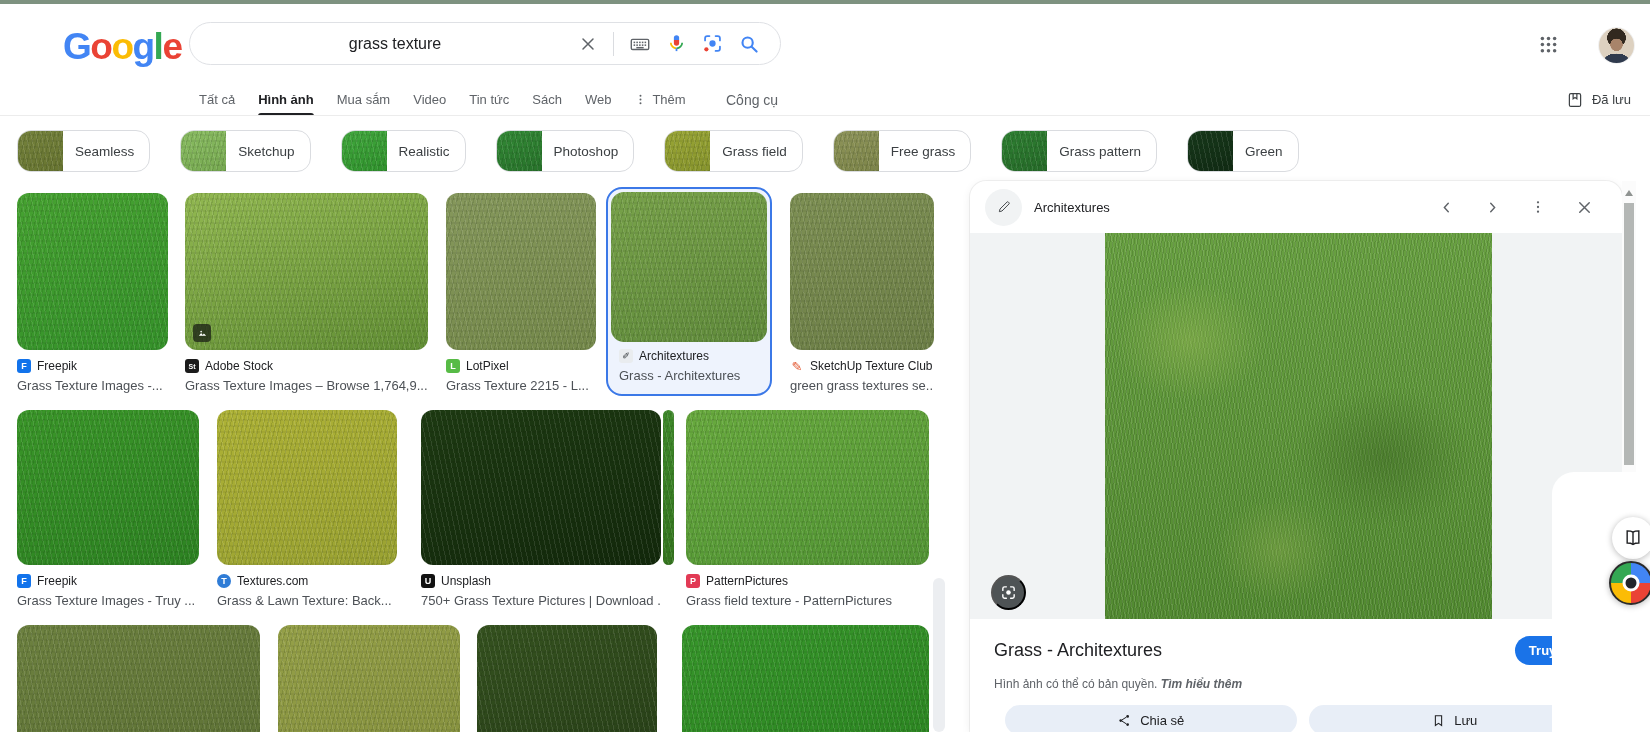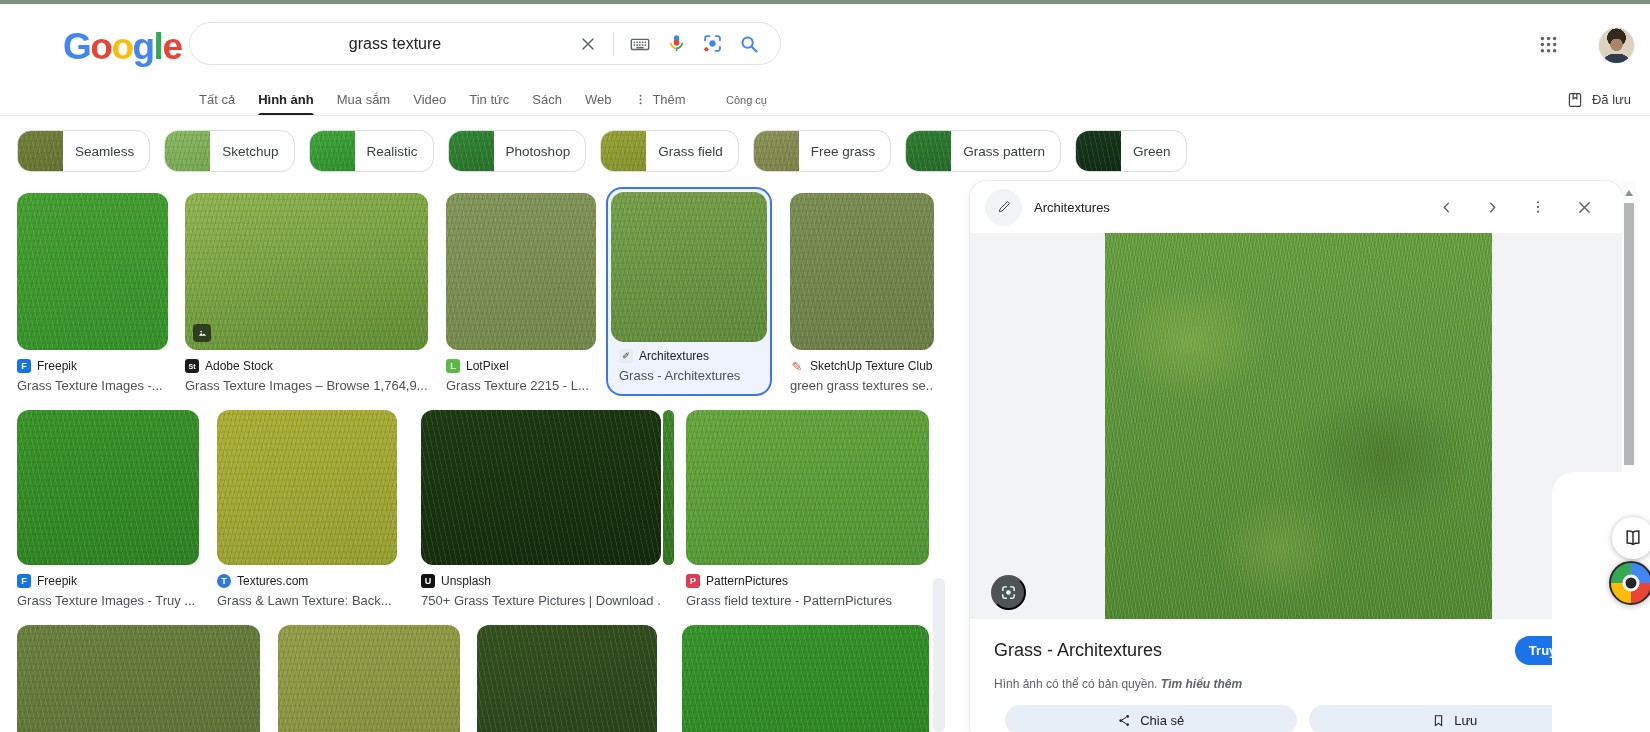--- a/index.html
+++ b/index.html
@@ -30,27 +30,27 @@
     box-shadow:0 0 0 1px rgba(0,0,0,.06);}
 
   
   .tabs{position:absolute;left:199px;top:83px;height:33px;display:flex;gap:23px;align-items:stretch;
     font-size:13px;color:#5f6368;}
   .tab{position:relative;display:flex;align-items:center;gap:5px;cursor:pointer;white-space:nowrap;}
   .tab.active{color:#202124;font-weight:700;}
   .tab.active::after{content:"";position:absolute;left:0;right:0;bottom:0;height:3px;background:#202124;
     border-radius:3px 3px 0 0;}
   .tools{position:absolute;left:726px;top:83px;height:33px;display:flex;align-items:center;
-    font-size:11px;color:#5f6368;cursor:pointer;}
+    font-size:14px;color:#5f6368;cursor:pointer;}
   .saved{position:absolute;right:19px;top:83px;height:33px;display:flex;align-items:center;gap:8px;
     font-size:13px;color:#3c4043;cursor:pointer;}
   .tabs-divider{position:absolute;left:0;top:115px;width:1650px;height:1px;background:#ececec;}
 
   
-  .chips{position:absolute;left:17px;top:130px;display:flex;gap:14px;}
+  .chips{position:absolute;left:17px;top:130px;display:flex;gap:30px;}
   .chip{height:42px;border:1px solid #dadce0;border-radius:14px;background:#fff;display:flex;
     align-items:center;overflow:hidden;cursor:pointer;flex:none;}
   .chip-thumb{width:45px;height:42px;flex:none;}
   .chip-label{padding:0 15px 0 12px;font-size:13.5px;color:#3c4043;white-space:nowrap;}
 
   
   .grass{
     background-image:
       repeating-linear-gradient(104deg, rgba(18,38,10,.13) 0 1px, rgba(0,0,0,0) 1px 4px),
       repeating-linear-gradient(78deg, rgba(255,255,255,.10) 0 1px, rgba(0,0,0,0) 1px 5px),

